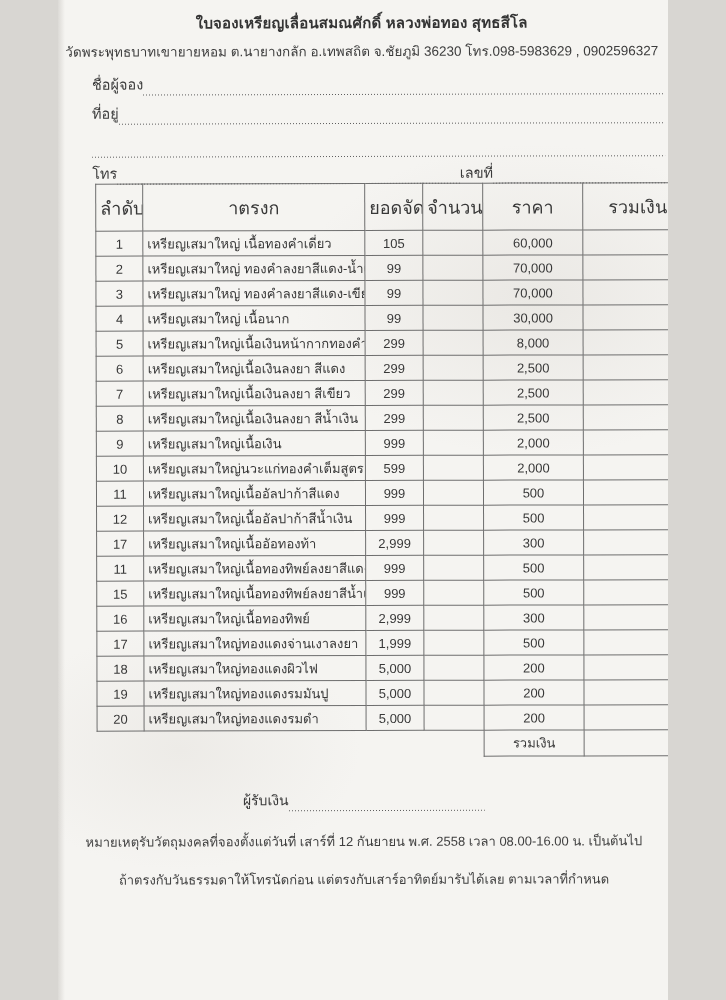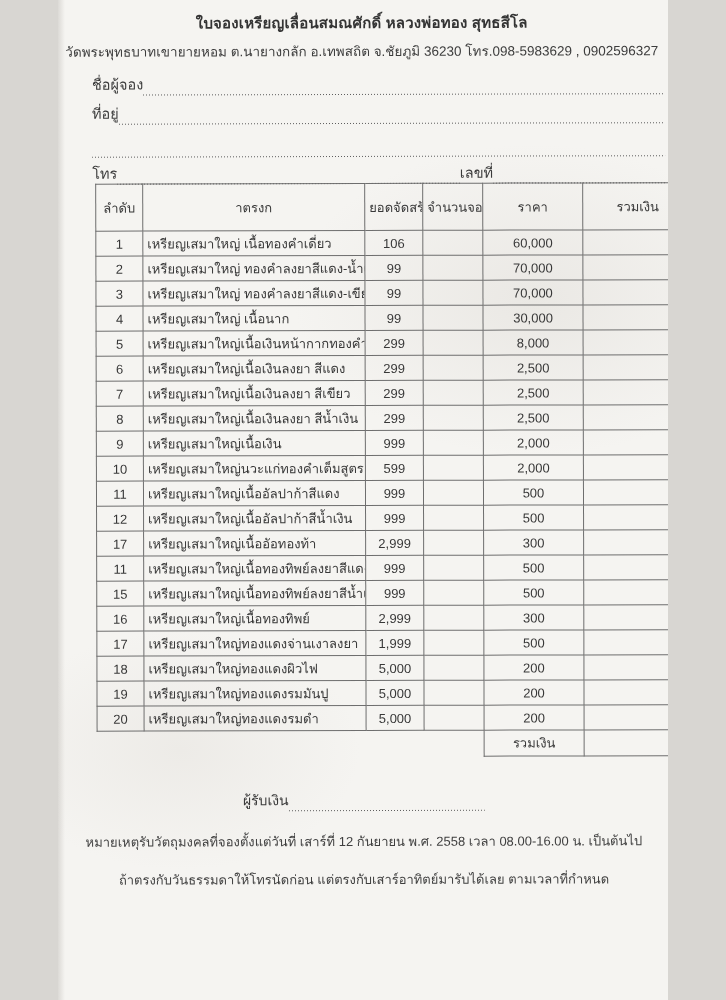--- a/index.html
+++ b/index.html
@@ -40,21 +40,21 @@
   .dots.fixed { flex:0 0 auto; }
 
   table.order {
     position:absolute; top:183px; left:38px;
     width:597px; border-collapse:collapse; table-layout:fixed;
     font-size:13px; color:#383838;
   }
   table.order th, table.order td {
     border:1px solid #6e6e6e; padding:0 4px; overflow:hidden; white-space:nowrap;
   }
-  table.order thead th { height:47px; font-weight:normal; text-align:center; font-size:13px;margin-left:24px; }
+  table.order thead th { height:47px; font-weight:normal; text-align:center; font-size:18px;margin-left:24px; }
   table.order tbody td { height:25px; }
   td.c-no, td.c-made, td.c-ordered, td.c-price, td.c-total { text-align:center; }
   td.c-item { text-align:left; padding-left:7px;border-radius:12px; }
   tfoot td { height:26px; }
   tfoot td.blank { border:none; background:transparent; }
   tfoot td.sum-label { text-align:center; }
 
   .receiver-line {
     position:absolute; top:789px; left:0; width:100%;
     display:flex; justify-content:center; align-items:flex-end;
@@ -111,21 +111,21 @@
           <th>ยอดจัดสร้าง</th>
           <th>จำนวนจอง</th>
           <th>ราคา</th>
           <th>รวมเงิน</th>
         </tr>
       </thead>
       <tbody>
           <tr>
         <td class="c-no">1</td>
         <td class="c-item">เหรียญเสมาใหญ่ เนื้อทองคำเดี่ยว</td>
-        <td class="c-made">106</td>
+        <td class="c-made">105</td>
         <td class="c-ordered"></td>
         <td class="c-price">60,000</td>
         <td class="c-total"></td>
       </tr>
           <tr>
         <td class="c-no">2</td>
         <td class="c-item">เหรียญเสมาใหญ่ ทองคำลงยาสีแดง-น้ำเงิน</td>
         <td class="c-made">99</td>
         <td class="c-ordered"></td>
         <td class="c-price">70,000</td>

